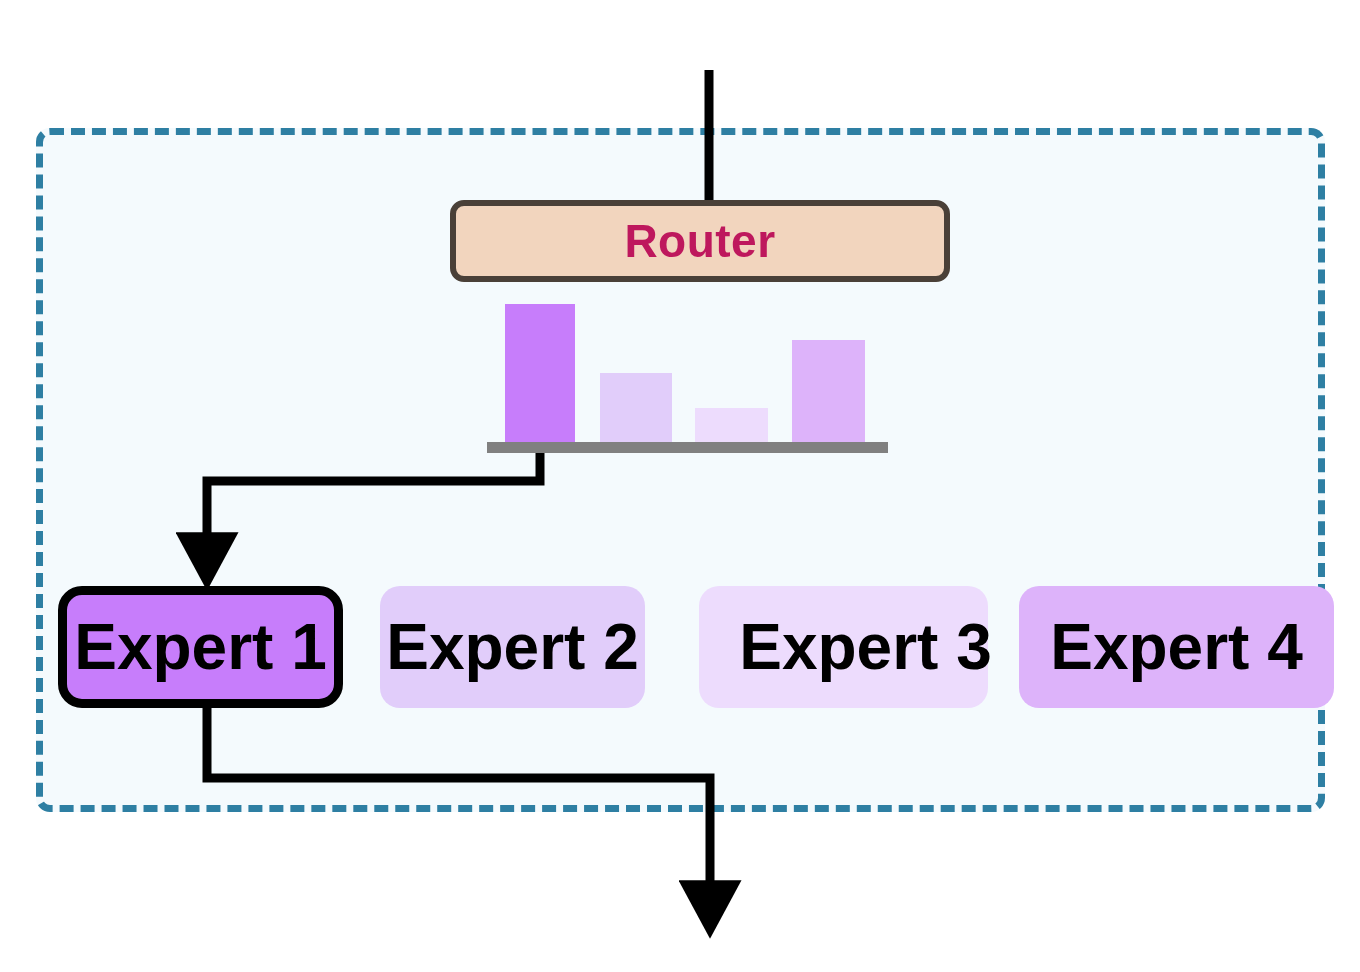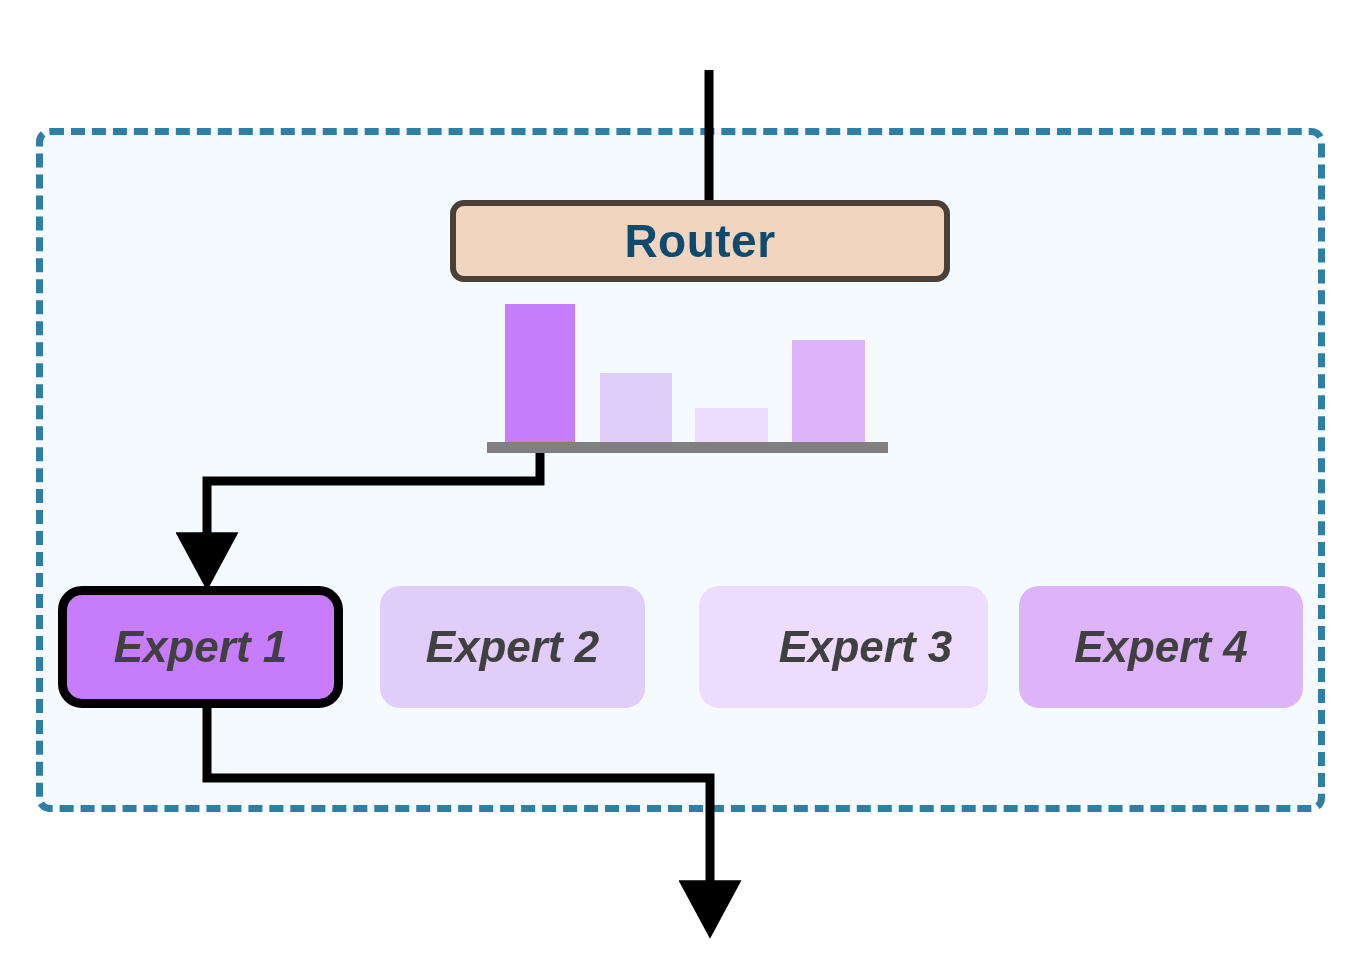--- a/index.html
+++ b/index.html
@@ -101,26 +101,25 @@
     display: flex;
     align-items: center;
     justify-content: center;
     background: #DDB3FA;
   }
   .expert-box.selected {
     border: 9px solid #000000;
     border-radius: 24px;
   }
   .expert-label {
-    font-size: 44px;
+    font-size: 64px;
     font-weight: bold;
-    color: #404040;
+    color: #000000;
     line-height: 1;
     white-space: nowrap;
-    font-style: italic;
   }
 </style>
 </head>
 <body>
 
 <div id="canvas">
 
   <div class="moe-container" style="background: rgb(244, 250, 253); border-color: rgb(46, 127, 163); border-style: dashed;"></div>
 
   <svg id="svg-layer" viewBox="0 0 1360 972" xmlns="http://www.w3.org/2000/svg">
@@ -131,39 +130,39 @@
     </defs>
 
     <path d="M 709 70 L 709 200" fill="none" stroke="#000000" stroke-width="9"></path>
 
     <path d="M 540 452 L 540 481 L 207 481 L 207 552" fill="none" stroke="#000000" stroke-width="9" stroke-linecap="butt" stroke-linejoin="miter" marker-end="url(#arrowhead)"></path>
 
     <path d="M 207 706 L 207 778 L 710 778 L 710 900" fill="none" stroke="#000000" stroke-width="9" stroke-linecap="butt" stroke-linejoin="miter" marker-end="url(#arrowhead)"></path>
   </svg>
 
   <div class="router-box" style="background: rgb(242, 213, 190); border-color: rgb(74, 64, 56);">
-    <span class="router-label" style="color: #0c4a6e;">Router</span>
+    <span class="router-label" style="color: #be185d;">Router</span>
   </div>
 
   <div class="bar-chart">
     <div class="bar" style="left: 18px; width: 70px; height: 146px; background: rgb(199, 125, 251);"></div>
     <div class="bar" style="left: 113px; width: 72px; height: 77px; background: rgb(225, 205, 250);"></div>
     <div class="bar" style="left: 208px; width: 73px; height: 42px; background: rgb(237, 220, 253);"></div>
     <div class="bar" style="left: 305px; width: 73px; height: 110px; background: rgb(221, 179, 250);"></div>
     <div class="bar-baseline" style="background: rgb(128, 128, 128);"></div>
   </div>
 
   <div class="experts-row">
     <div class="expert-box selected" style="left: 0px; width: 285px; background: rgb(199, 125, 251);">
       <span class="expert-label">Expert 1</span>
     </div>
     <div class="expert-box" style="left: 322px; width: 265px; background: rgb(225, 205, 250);">
       <span class="expert-label">Expert 2</span>
     </div>
     <div class="expert-box" style="left: 641px; width: 289px; background: rgb(237, 220, 253); padding-left: 44px;">
       <span class="expert-label">Expert 3</span>
     </div>
-    <div class="expert-box" style="left: 961px; width: 284px; background: rgb(221, 179, 250); align-items: center;">
+    <div class="expert-box" style="left: 961px; width: 315px; background: rgb(221, 179, 250); align-items: center;">
       <span class="expert-label">Expert 4</span>
     </div>
   </div>
 
 </div>
 
 </body></html>

